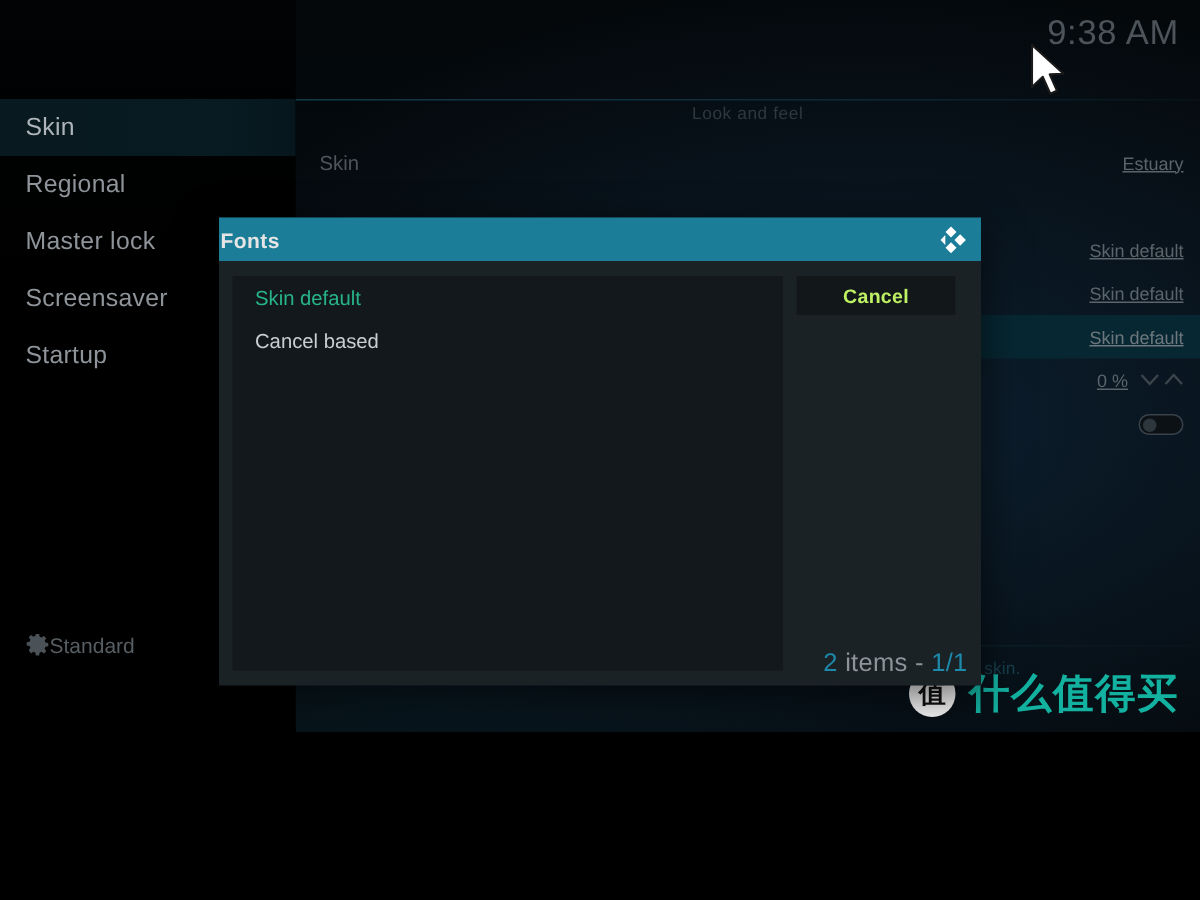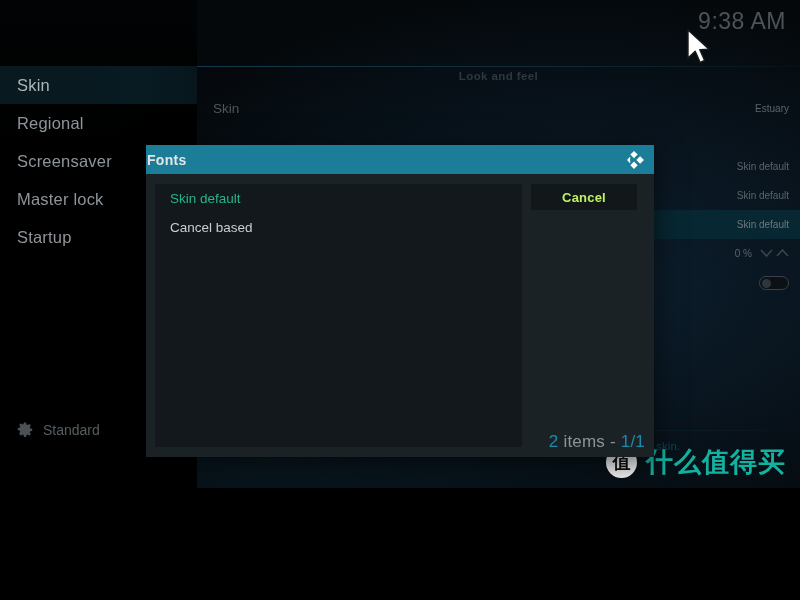--- a/index.html
+++ b/index.html
@@ -60,32 +60,32 @@
   .hdr-rule {
     position:absolute; left:197px; right:0; top:66px; height:1px;
     background:linear-gradient(90deg, rgba(30,100,125,.55) 0%, rgba(28,92,116,.35) 60%, rgba(20,60,78,.12) 100%);
   }
 
   
   .content { position:absolute; left:197px; top:67px; right:0; bottom:58px; }
   .group-head {
     position:absolute; left:0; right:0; top:3px;
     text-align:center;
-    font-size:11.5px; font-weight:bold;
+    font-size:11.5px; font-weight:normal;
     color:#2f3740; letter-spacing:.4px;
   }
   .srow {
     position:absolute; left:0; right:0; height:29px;
     display:flex; align-items:center;
     padding:0 11px 0 16px;
   }
   .srow .s-label { font-size:13.5px; color:#4e565c; white-space:nowrap; }
   .srow .s-value {
-    margin-left:auto; font-size:10px; color:#5b646a;
-    display:flex; align-items:center; gap:8px;
+    margin-left:auto; font-size:12px; color:#5b646a;
+    display:flex; align-items:center; gap:8px;text-decoration:underline;
   }
   .srow.focused { background:linear-gradient(90deg, rgba(10,40,50,.0) 0%, #06242e 22%, #072833 100%); }
   .srow.focused .s-value { color:#6d777d; }
   .focus-bar {
     position:absolute; left:0; top:0; width:4px; height:29px;
     background:#1d7f9b;
   }
 
   .spin-arrows { display:flex; gap:3px; align-items:center; color:#3b444a; }
   .spin-arrows svg { display:block; }
@@ -98,21 +98,21 @@
   .toggle .knob {
     position:absolute; left:2px; top:2px;
     width:9px; height:9px; border-radius:50%;
     background:#2d363c;
   }
 
   
   .botbar { position:absolute; left:0; right:0; bottom:0; height:58px; }
   .level {
     position:absolute; left:17px; bottom:50px;
-    display:flex; align-items:flex-end; gap:10px;
+    display:flex; align-items:flex-end; 
     font-size:14px; color:#565e63;
   }
   .gear { width:16px; height:16px; color:#4a5257; display:block; }
   .help-rule {
     position:absolute; left:197px; right:0; bottom:57px; height:1px;
     background:linear-gradient(90deg, rgba(26,86,110,.45) 0%, rgba(22,72,92,.28) 65%, rgba(14,44,58,.08) 100%);
   }
   .help-text {
     position:absolute; left:211px; right:10px; bottom:36px;
     font-size:11.5px; color:#16404f; letter-spacing:.1px;
@@ -202,22 +202,22 @@
 
   <div class="hdr-title">Settings / Interface</div>
   <div class="hdr-clock">9:38 AM</div>
   <div class="hdr-rule"></div>
 
   <div class="nav-col">
     <div class="nav-fade"></div>
     <div class="nav-items">
       <div class="nav-item selected">Skin</div>
       <div class="nav-item">Regional</div>
+      <div class="nav-item">Master lock</div>
       <div class="nav-item">Screensaver</div>
-      <div class="nav-item">Master lock</div>
       <div class="nav-item">Startup</div>
     </div>
   </div>
 
   <div class="content">
     <div class="group-head">Look and feel</div>
 
     <div class="srow" style="top:27px;">
       <span class="s-label">Skin</span>
       <span class="s-value">Estuary</span>

